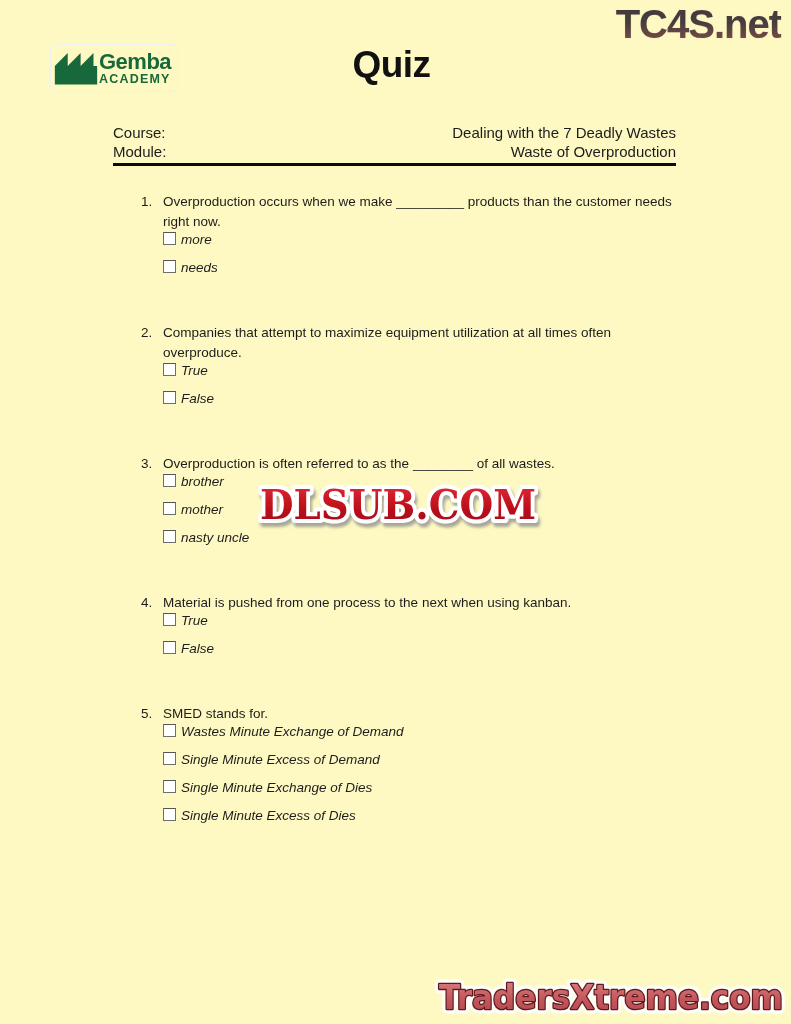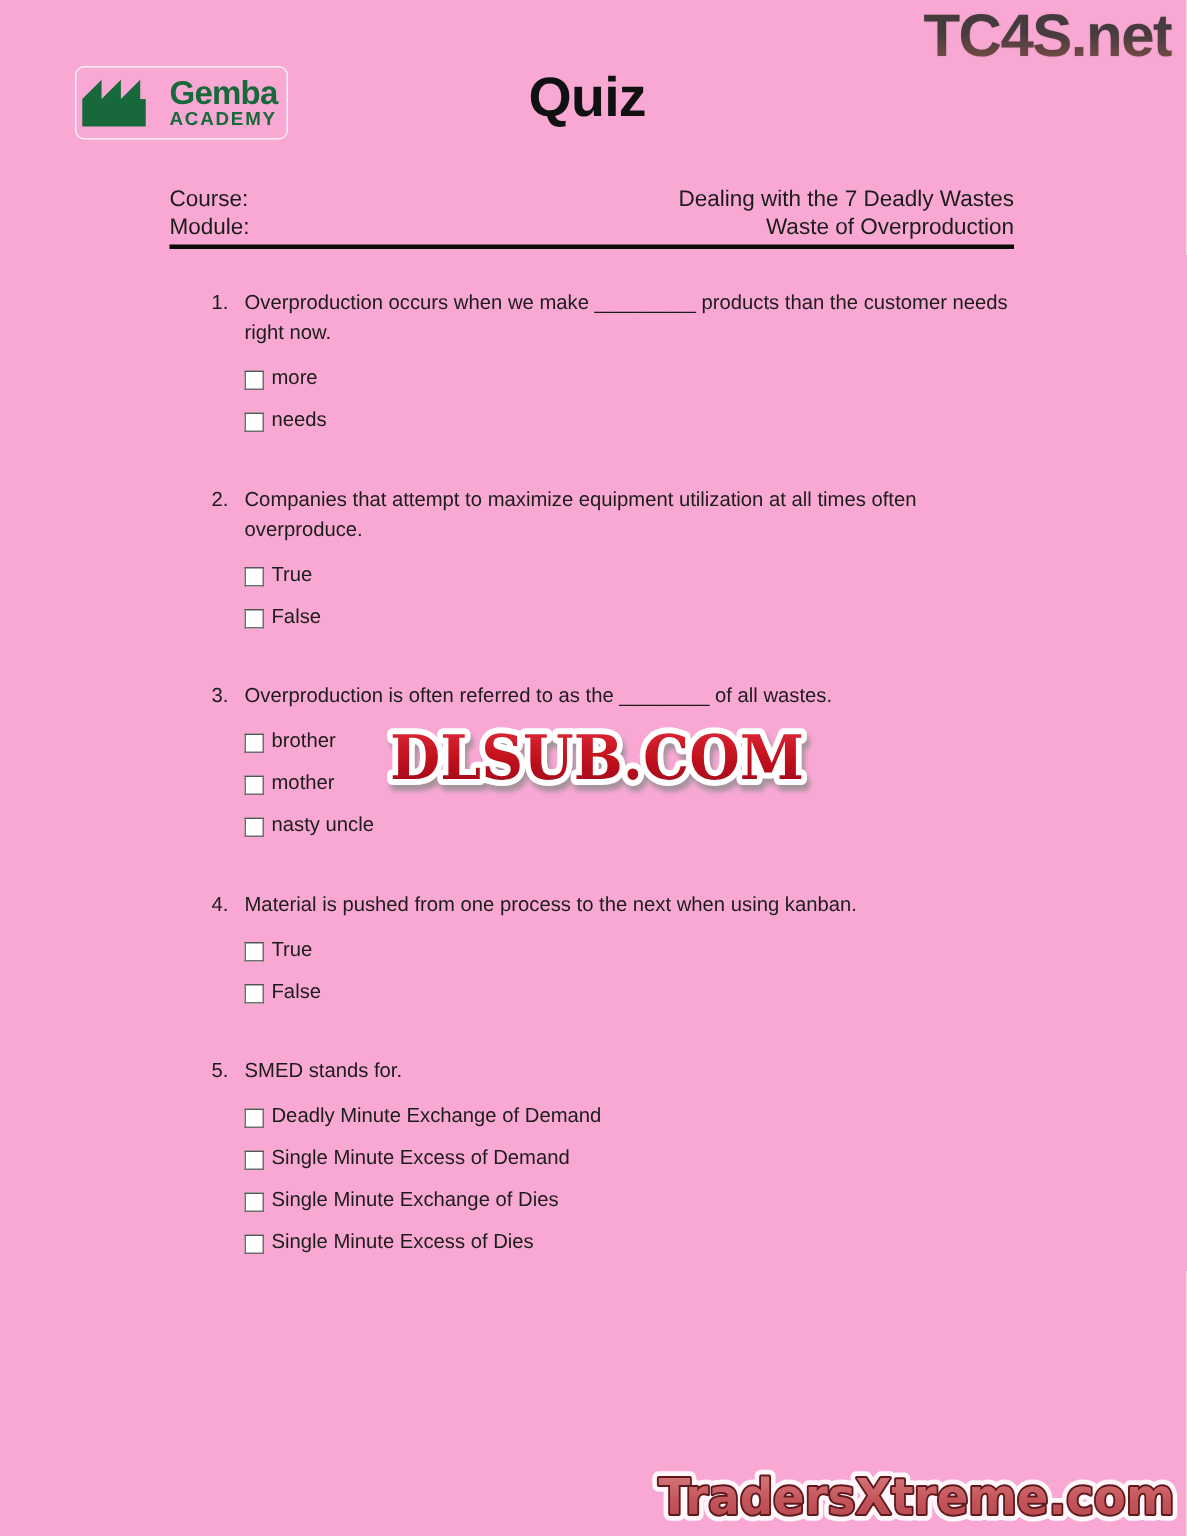--- a/index.html
+++ b/index.html
@@ -3,21 +3,21 @@
 <meta charset="utf-8">
 <style>
   * { margin: 0; padding: 0; box-sizing: border-box; }
   html, body { background: #ffffff; }
   body { font-family: "Liberation Sans", sans-serif; }
 
   .page {
     position: relative;
     width: 791px;
     height: 1024px;
-    background: #f9a8d4;
+    background: #fef9c3;
     overflow: hidden;
     margin: 0 auto;
   }
 
   
   .tc4s {
     position: absolute;
     top: 2px;
     right: 10px;
     font-size: 40px;
@@ -34,21 +34,21 @@
   .logo {
     position: absolute;
     top: 44px;
     left: 50px;
     display: flex;
     align-items: center;
     padding: 2px 6px 2px 2px;
     border: 1px solid #f0f0f0;
     border-radius: 6px;
   }
-  .logo-text { margin-left: 14px; color: #17693b; }
+  .logo-text { margin-left: 0; color: #17693b; }
   .logo-name { font-size: 22px; font-weight: bold; line-height: 21px; letter-spacing: -0.5px; }
   .logo-sub  { font-size: 12.5px; font-weight: bold; letter-spacing: 1.2px; line-height: 14px; }
 
   
   .quiz-title {
     position: absolute;
     top: 44px;
     left: 0;
     right: 48px;
     text-align: center;
@@ -80,21 +80,21 @@
     top: 192px;
     left: 141px;
     width: 541px;
     color: #1c1c1c;
   }
   .question { margin-bottom: 35px; }
   .q-row { display: flex; font-size: 13.5px; line-height: 20px; }
   .q-num { flex: 0 0 22px; }
   .q-text { flex: 1 1 auto; }
   .options { margin-left: 22px; }
-  .option { display: flex; align-items: flex-end; height: 28px; cursor: default; }
+  .option { display: flex; align-items: flex-start; height: 28px; cursor: default; font-style: italic; }
   .checkbox {
     width: 13px; height: 13px;
     border: 1px solid #6e6e6e;
     border-top-color: #555;
     background: #fff;
     margin-right: 5px;
     flex: 0 0 13px;
   }
   .opt-label { font-size: 13.5px; line-height: 16px; }
 
@@ -222,21 +222,21 @@
     </div>
 
     <div class="question">
       <div class="q-row">
         <span class="q-num">5.</span>
         <span class="q-text">SMED stands for.</span>
       </div>
       <div class="options">
         <div class="option">
           <span class="checkbox"></span>
-          <span class="opt-label">Deadly Minute Exchange of Demand</span>
+          <span class="opt-label">Wastes Minute Exchange of Demand</span>
         </div>
         <div class="option">
           <span class="checkbox"></span>
           <span class="opt-label">Single Minute Excess of Demand</span>
         </div>
         <div class="option">
           <span class="checkbox"></span>
           <span class="opt-label">Single Minute Exchange of Dies</span>
         </div>
         <div class="option">

